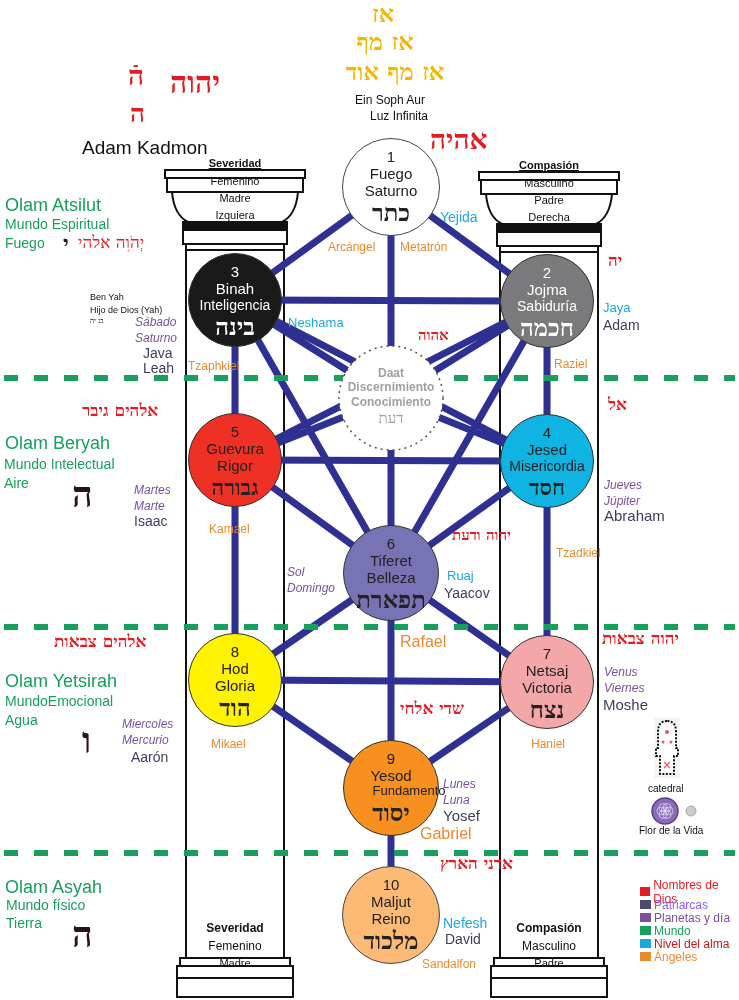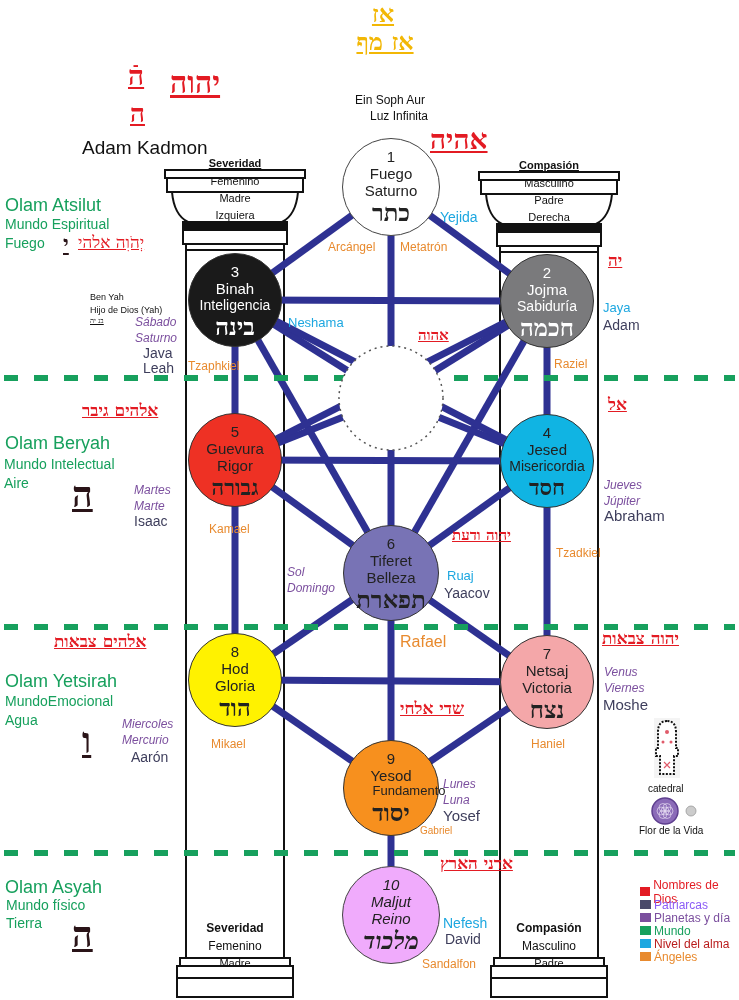--- a/index.html
+++ b/index.html
@@ -1,20 +1,20 @@
 <!DOCTYPE html>
 <html><head>
 <meta charset="utf-8">
 <style>
   html, body { margin:0; padding:0; background:#ffffff; }
   body { width:739px; height:1000px; position:relative; overflow:hidden;
          font-family:"Liberation Sans", "DejaVu Sans", sans-serif; }
   #stage { position:absolute; left:0; top:0; width:739px; height:1000px; }
   .txt { position:absolute; white-space:nowrap; line-height:1; }
-  .heb { font-family:"DejaVu Serif", "Liberation Serif", serif; direction:rtl; unicode-bidi:plaintext;text-decoration:underline; }
+  .heb { font-family:"DejaVu Serif", "Liberation Serif", serif; direction:rtl; unicode-bidi:plaintext; }
   .red { color:#e31b23; }
   .gold { color:#f2b705; }
   .green { color:#17a05d; }
   .purple { color:#7b4f9e;font-style:italic; }
   .navy { color:#3e3e5c; }
   .cyan { color:#1da7e0; }
   .orange { color:#e88a2e; }
   .black { color:#111; }
   .grey { color:#a0a0a0; }
   .sefira { position:absolute; border-radius:50%; border:1.5px solid #333; box-sizing:border-box;
@@ -143,31 +143,38 @@
         <div class="nm">Hod</div>
         <div class="nm">Gloria</div>
         <div class="hb">הוד</div>
       </div>
       <div class="sefira" style="left: 343px; top: 740px; width: 96px; height: 96px; background: rgb(247, 144, 30); color: rgb(34, 34, 34);">
         <div class="num">9</div>
         <div class="nm">Yesod</div>
         <div class="nm" style="font-size: 13px; margin-left: 36px;">Fundamento</div>
         <div class="hb">יסוד</div>
       </div>
-      <div class="sefira" style="left: 342px; top: 866px; width: 98px; height: 98px; background: #f0abfc; color: rgb(34, 34, 34); border: 1.5px solid rgb(68, 68, 68); font-style: italic;">
+      <div class="sefira" style="left: 342px; top: 866px; width: 98px; height: 98px; background: #fdba74; color: rgb(34, 34, 34); border: 1.5px solid rgb(68, 68, 68);">
         <div class="num">10</div>
         <div class="nm">Maljut</div>
         <div class="nm">Reino</div>
         <div class="hb">מלכוד</div>
       </div>
     </div>
 
+  <div class="txt grey" style="left:340px;top:366px;width:102px;text-align:center;font-size:12px;font-weight:bold;line-height:1.2">
+    <div>Daat</div>
+    <div>Discernimiento</div>
+    <div>Conocimiento</div>
+    <div class="heb" style="font-size:15px;font-weight:normal">דעת</div>
+  </div>
 
   <div class="txt heb gold" style="left:358px;top:2px;width:50px;text-align:center;font-size:24px;font-weight:bold">אז</div>
   <div class="txt heb gold" style="left:335px;top:30px;width:100px;text-align:center;font-size:24px;font-weight:bold">אז מף</div>
+  <div class="txt heb gold" style="left:315px;top:60px;width:160px;text-align:center;font-size:24px;font-weight:bold">אז מף אוד</div>
   <div class="txt black" style="left:340px;top:94px;width:100px;text-align:center;font-size:12px">Ein Soph Aur</div>
   <div class="txt black" style="left:328px;top:110px;width:100px;text-align:right;font-size:12px">Luz Infinita</div>
   <div class="txt heb red" style="left:430px;top:126px;font-size:28px;font-weight:bold">אהיה</div>
   <div class="txt heb red" style="left:170px;top:68px;font-size:30px;font-weight:bold">יהוה</div>
   <div class="txt heb red" style="left:128px;top:62px;font-size:28px;font-weight:bold">הֿ</div>
   <div class="txt heb red" style="left:130px;top:100px;font-size:26px;font-weight:bold">ה</div>
   <div class="txt black" style="left:82px;top:138px;font-size:19px">Adam  Kadmon</div>
 
   <div class="txt black" style="left:186px;top:158px;width:98px;text-align:center;font-size:11px;font-weight:bold;text-decoration:underline">Severidad</div>
   <div class="txt black" style="left:186px;top:176px;width:98px;text-align:center;font-size:11px">Femenino</div>
@@ -225,21 +232,21 @@
 
   <div class="txt orange" style="left:328px;top:241px;font-size:12px">Arcángel</div>
   <div class="txt orange" style="left:400px;top:241px;font-size:12px">Metatrón</div>
   <div class="txt orange" style="left:554px;top:358px;font-size:12px">Raziel</div>
   <div class="txt orange" style="left:188px;top:360px;font-size:12px">Tzaphkiel</div>
   <div class="txt orange" style="left:209px;top:523px;font-size:12px">Kamael</div>
   <div class="txt orange" style="left:556px;top:547px;font-size:12px">Tzadkiel</div>
   <div class="txt orange" style="left:400px;top:634px;font-size:16px">Rafael</div>
   <div class="txt orange" style="left:211px;top:738px;font-size:12px">Mikael</div>
   <div class="txt orange" style="left:531px;top:738px;font-size:12px">Haniel</div>
-  <div class="txt orange" style="left:420px;top:826px;font-size:10px">Gabriel</div>
+  <div class="txt orange" style="left:420px;top:826px;font-size:16px">Gabriel</div>
   <div class="txt orange" style="left:422px;top:958px;font-size:12px">Sandalfon</div>
 
   <div class="txt cyan" style="left:440px;top:210px;font-size:14px">Yejida</div>
   <div class="txt cyan" style="left:603px;top:301px;font-size:13px">Jaya</div>
   <div class="txt cyan" style="left:288px;top:316px;font-size:13px">Neshama</div>
   <div class="txt cyan" style="left:447px;top:569px;font-size:13px">Ruaj</div>
   <div class="txt cyan" style="left:443px;top:916px;font-size:14px">Nefesh</div>
 
   <div class="txt purple" style="left:135px;top:316px;font-size:12px">Sábado</div>
   <div class="txt purple" style="left:135px;top:332px;font-size:12px">Saturno</div>

